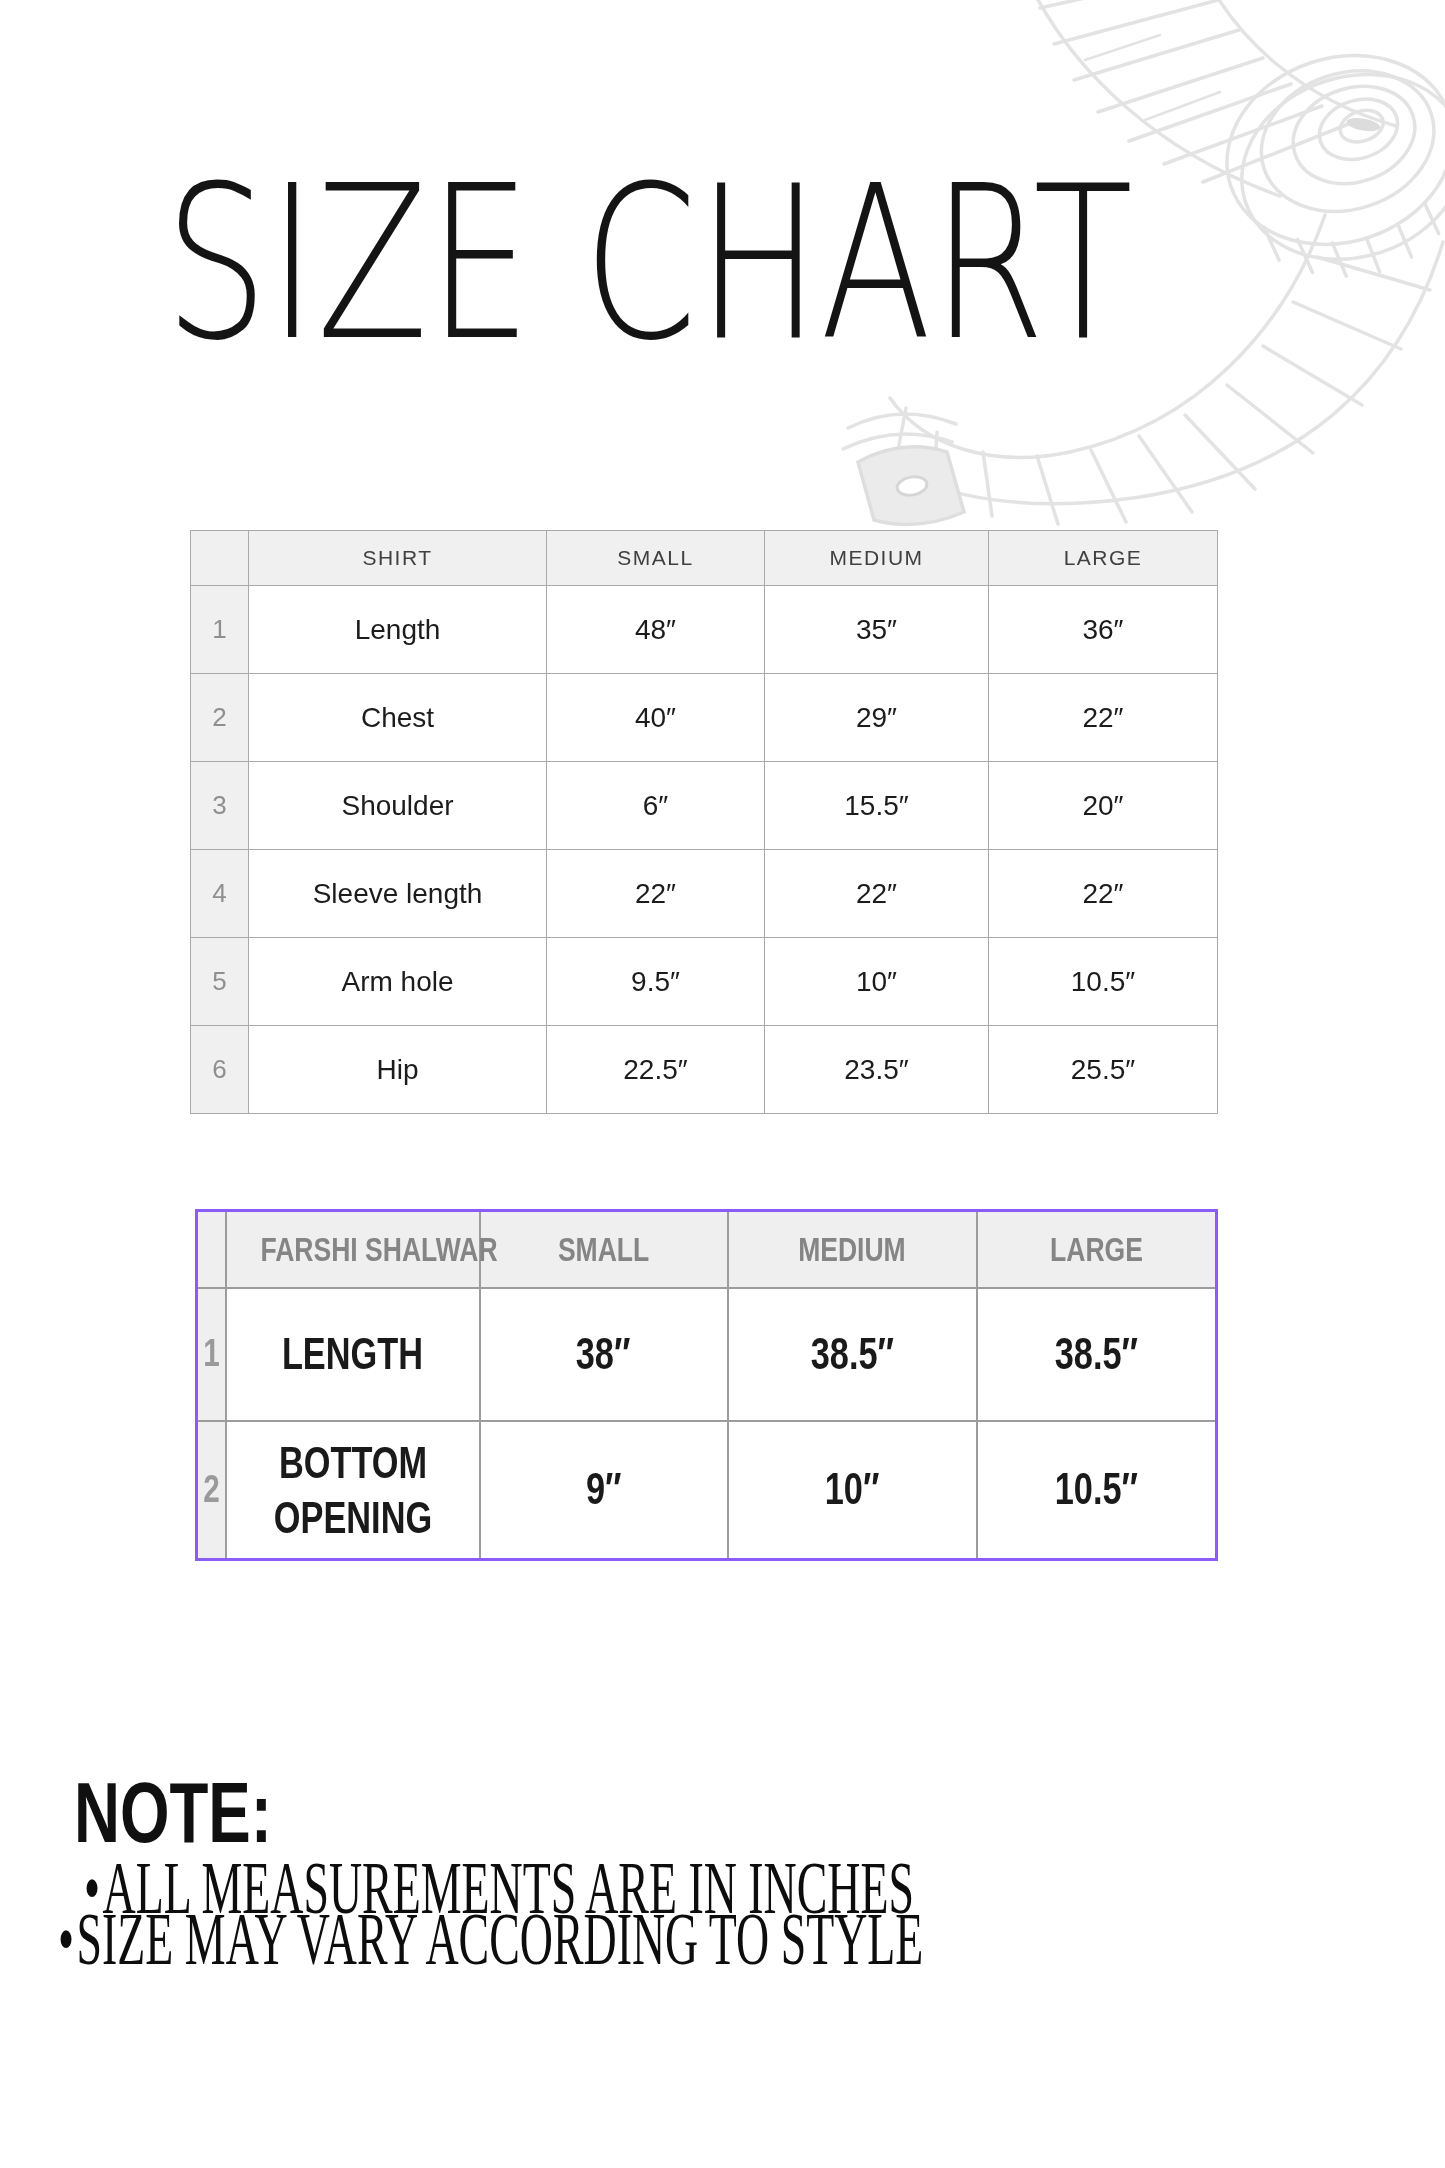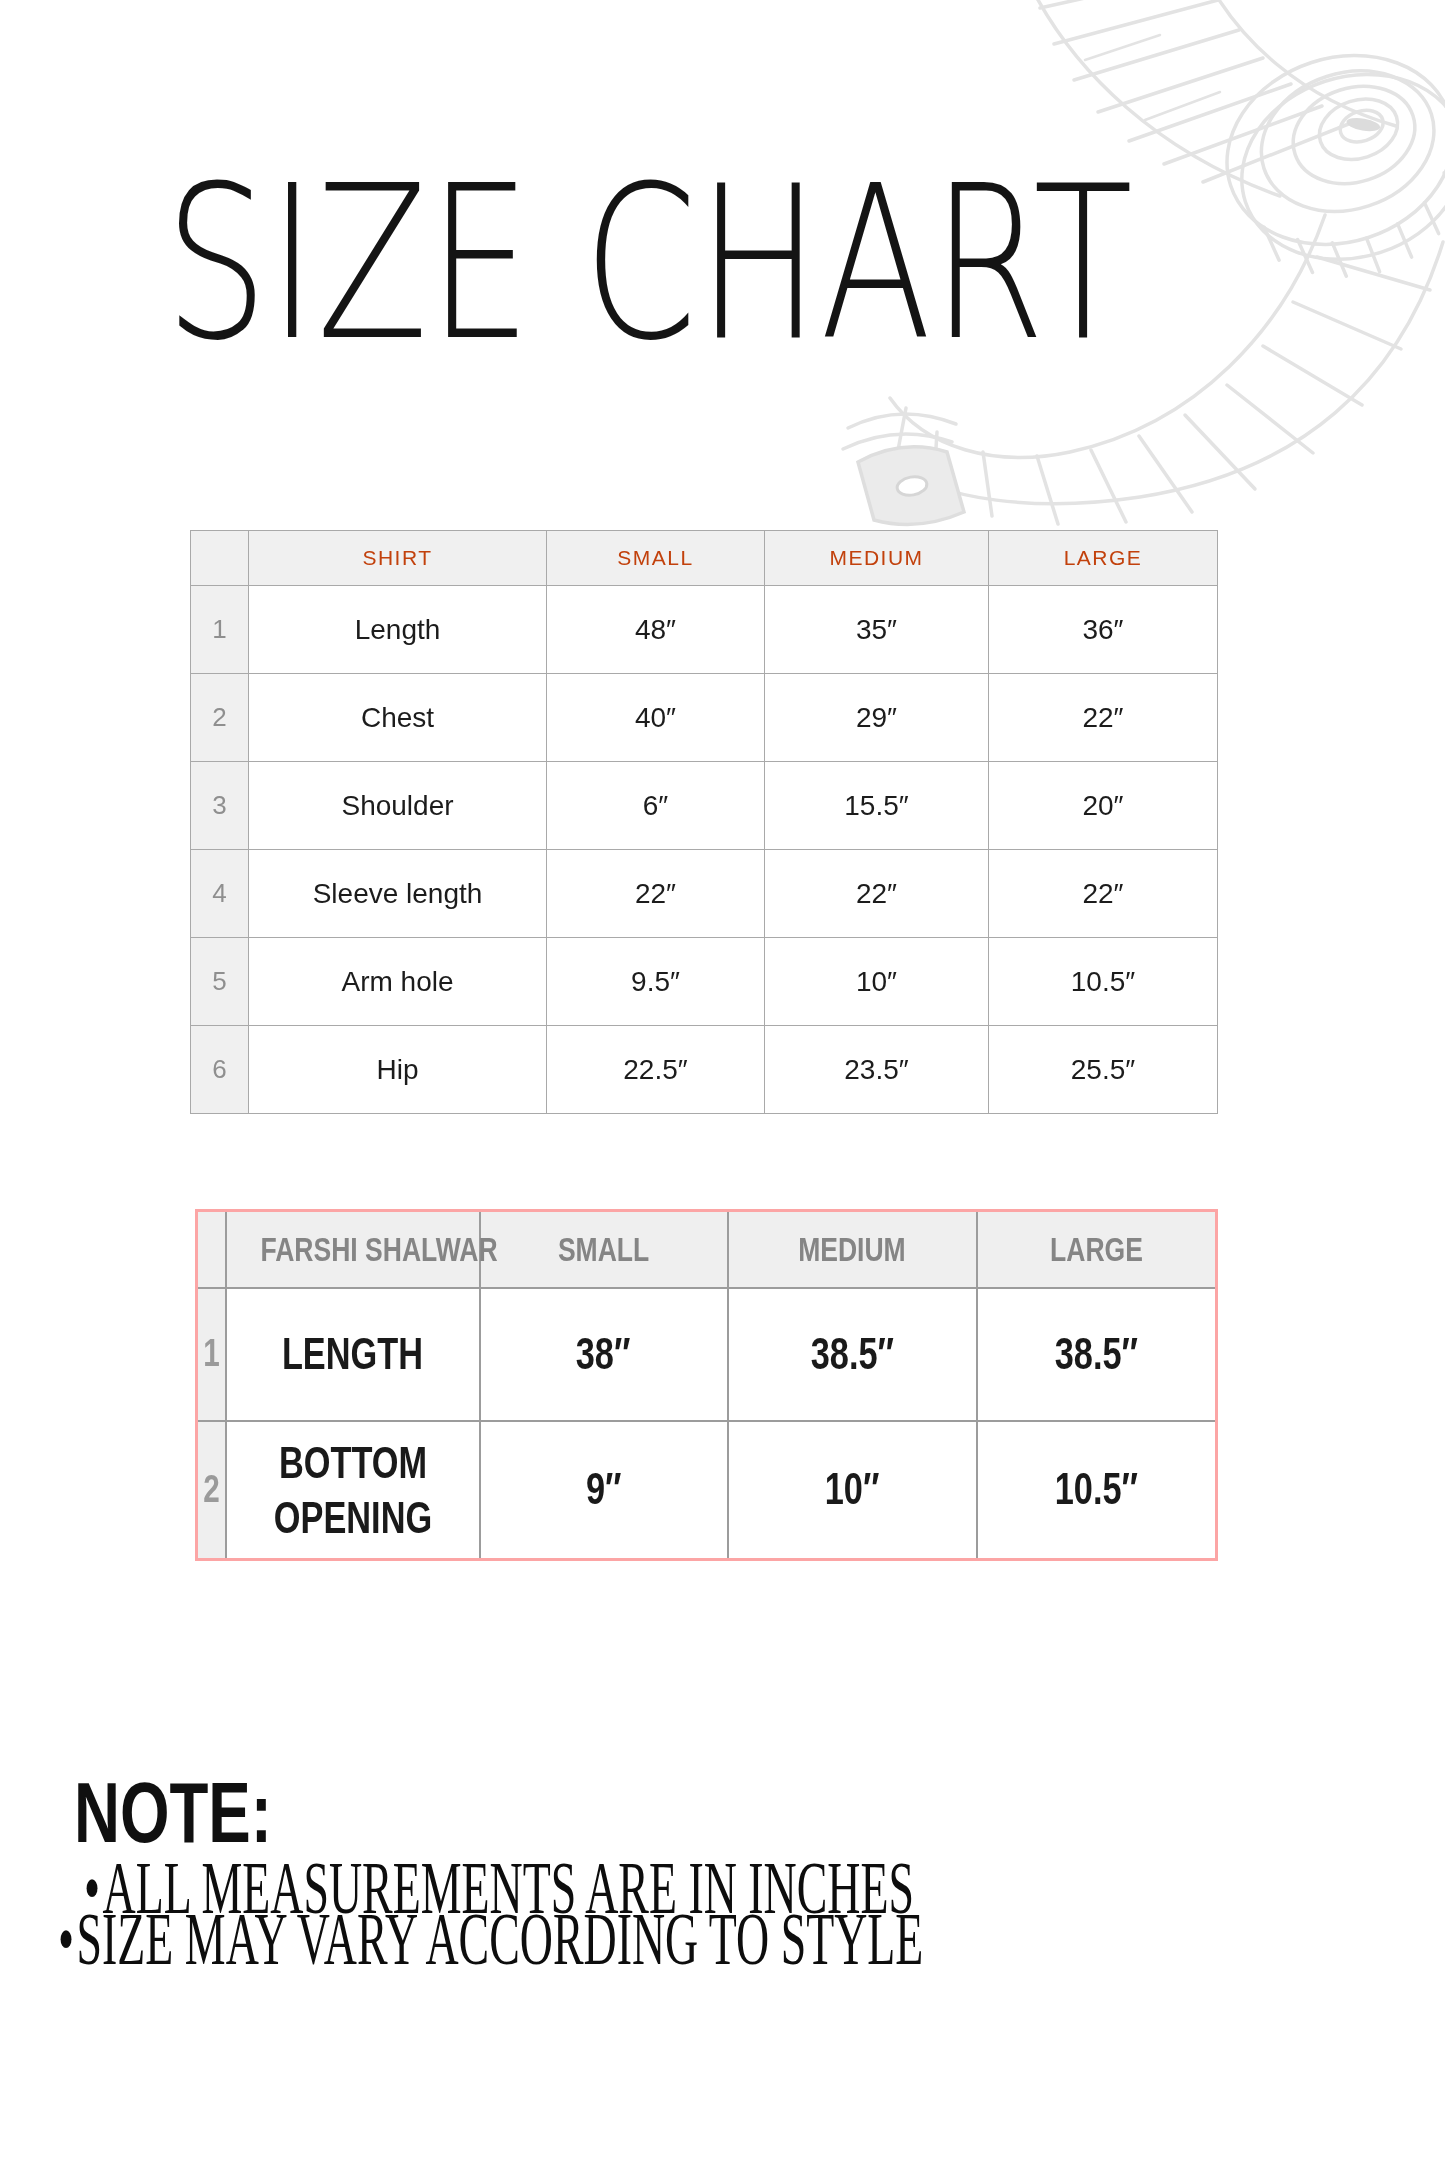--- a/index.html
+++ b/index.html
@@ -20,26 +20,26 @@
     font-size:212px;line-height:1;color:#141414;
     transform:scaleX(0.77);transform-origin:50% 50%;
   }
 
   
   table{border-collapse:collapse;table-layout:fixed;z-index:2;position:absolute;background:#fff;}
   .t1{left:190px;top:530px;width:1027px;}
   .t1 th,.t1 td{border:1px solid #a9a9a9;text-align:center;vertical-align:middle;padding:0;}
   .t1 thead tr{height:55px;}
   .t1 tbody tr{height:88px;}
-  .t1 th{background:#f0f0f0;color:#c2410c;font-weight:400;font-size:21px;letter-spacing:1.5px;}
+  .t1 th{background:#f0f0f0;color:#404040;font-weight:400;font-size:21px;letter-spacing:1.5px;}
   .t1 td.num{background:#f0f0f0;color:#8f8f8f;font-size:26px;}
   .t1 td{color:#1c1c1c;font-size:28px;}
 
   
-  .t2{left:195px;top:1209px;width:1020px;border:3px solid #fca5a5;}
+  .t2{left:195px;top:1209px;width:1020px;border:3px solid #8b5cf6;}
   .t2 th,.t2 td{border:2px solid #9c9c9c;text-align:center;vertical-align:middle;padding:0;}
   .t2 thead tr{height:77px;}
   .t2 tbody tr.r1{height:133px;}
   .t2 tbody tr.r2{height:139px;}
   .t2 th{background:#efefef;color:#858585;font-weight:700;font-size:34px;}
   .t2 td.num{background:#efefef;color:#9a9a9a;font-weight:700;font-size:38px;}
   .t2 td{color:#1a1a1a;font-weight:700;font-size:44px;}
   .cond{display:inline-block;transform:scaleX(0.78);transform-origin:50% 50%;white-space:nowrap;line-height:1.2;}
   .cond.wrap{white-space:normal;max-width:210px;line-height:1.25;}
 

